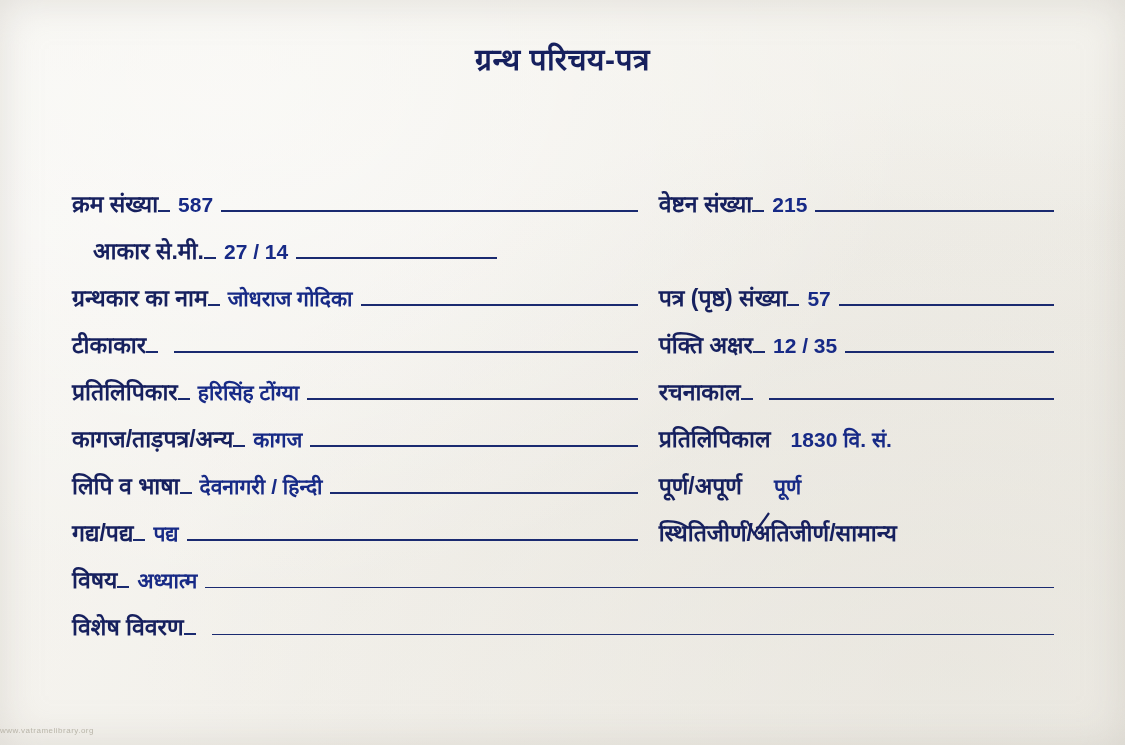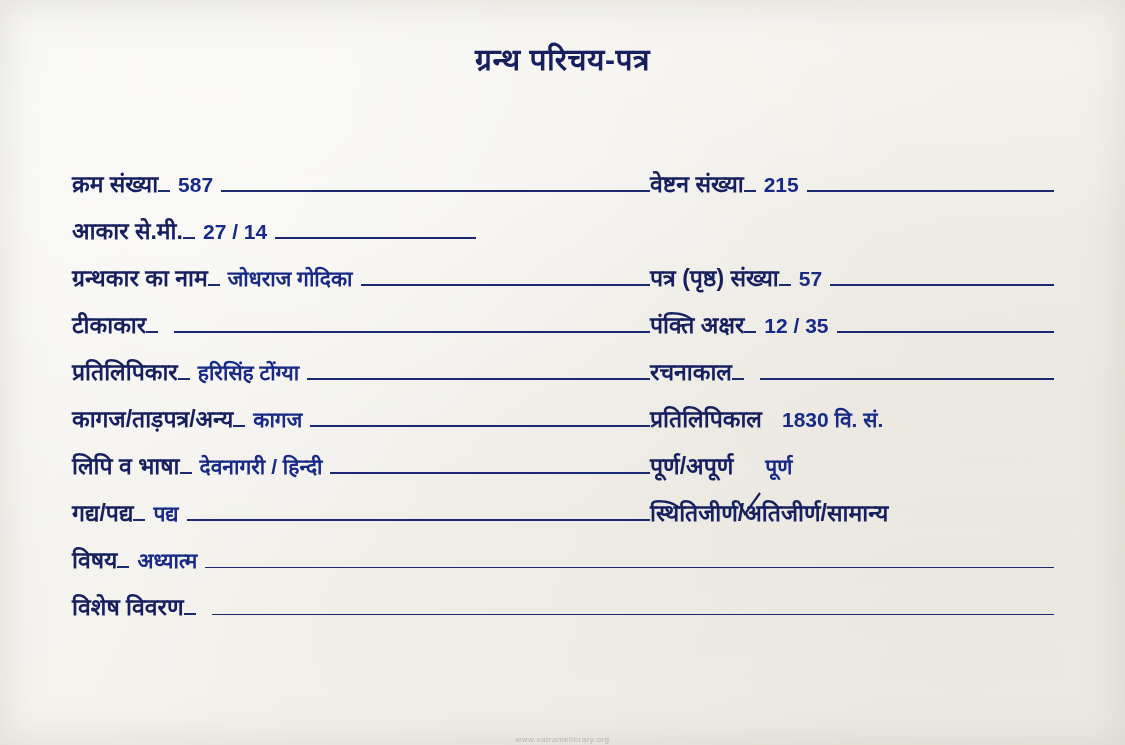--- a/index.html
+++ b/index.html
@@ -69,36 +69,36 @@
   .org-value {
     font-size: 24px;
     font-weight: 600;
     color: #1b2a78;
     white-space: nowrap;
   }
 
   .grid {
     position: absolute;
     left: 72px;
-    top: 152px;
+    top: 172px;
     width: 982px;
   }
   .row {
     display: flex;
     align-items: flex-end;
     height: 47px;
   }
   .cell {
     display: flex;
     align-items: baseline;
     position: relative;
     min-width: 0;
   }
   .cell.left  { width: 578px; }
-  .cell.right { width: 404px; }
+  .cell.right { width: 404px; margin-left: 21px; }
   .cell.full  { width: 982px; }
 
   .lbl {
     font-size: 23px;
     font-weight: 700;
     color: #16205e;
     white-space: nowrap;
     flex: 0 0 auto;
   }
   .val {
@@ -133,22 +133,22 @@
     left: 86px;
     top: -4px;
     width: 26px;
     height: 26px;
   }
 
   .watermark {
     position: absolute;
     left: 0;
     right: 0;
-    bottom: 1px;
-    text-align: center;
+    bottom: 10px;
+    text-align: left;
     font-size: 8px;
     letter-spacing: 0.5px;
     color: #b9b5a9;
   }
 </style>
 </head>
 <body>
 
 <div class="page">
   <div class="paper-tint-a"></div>

